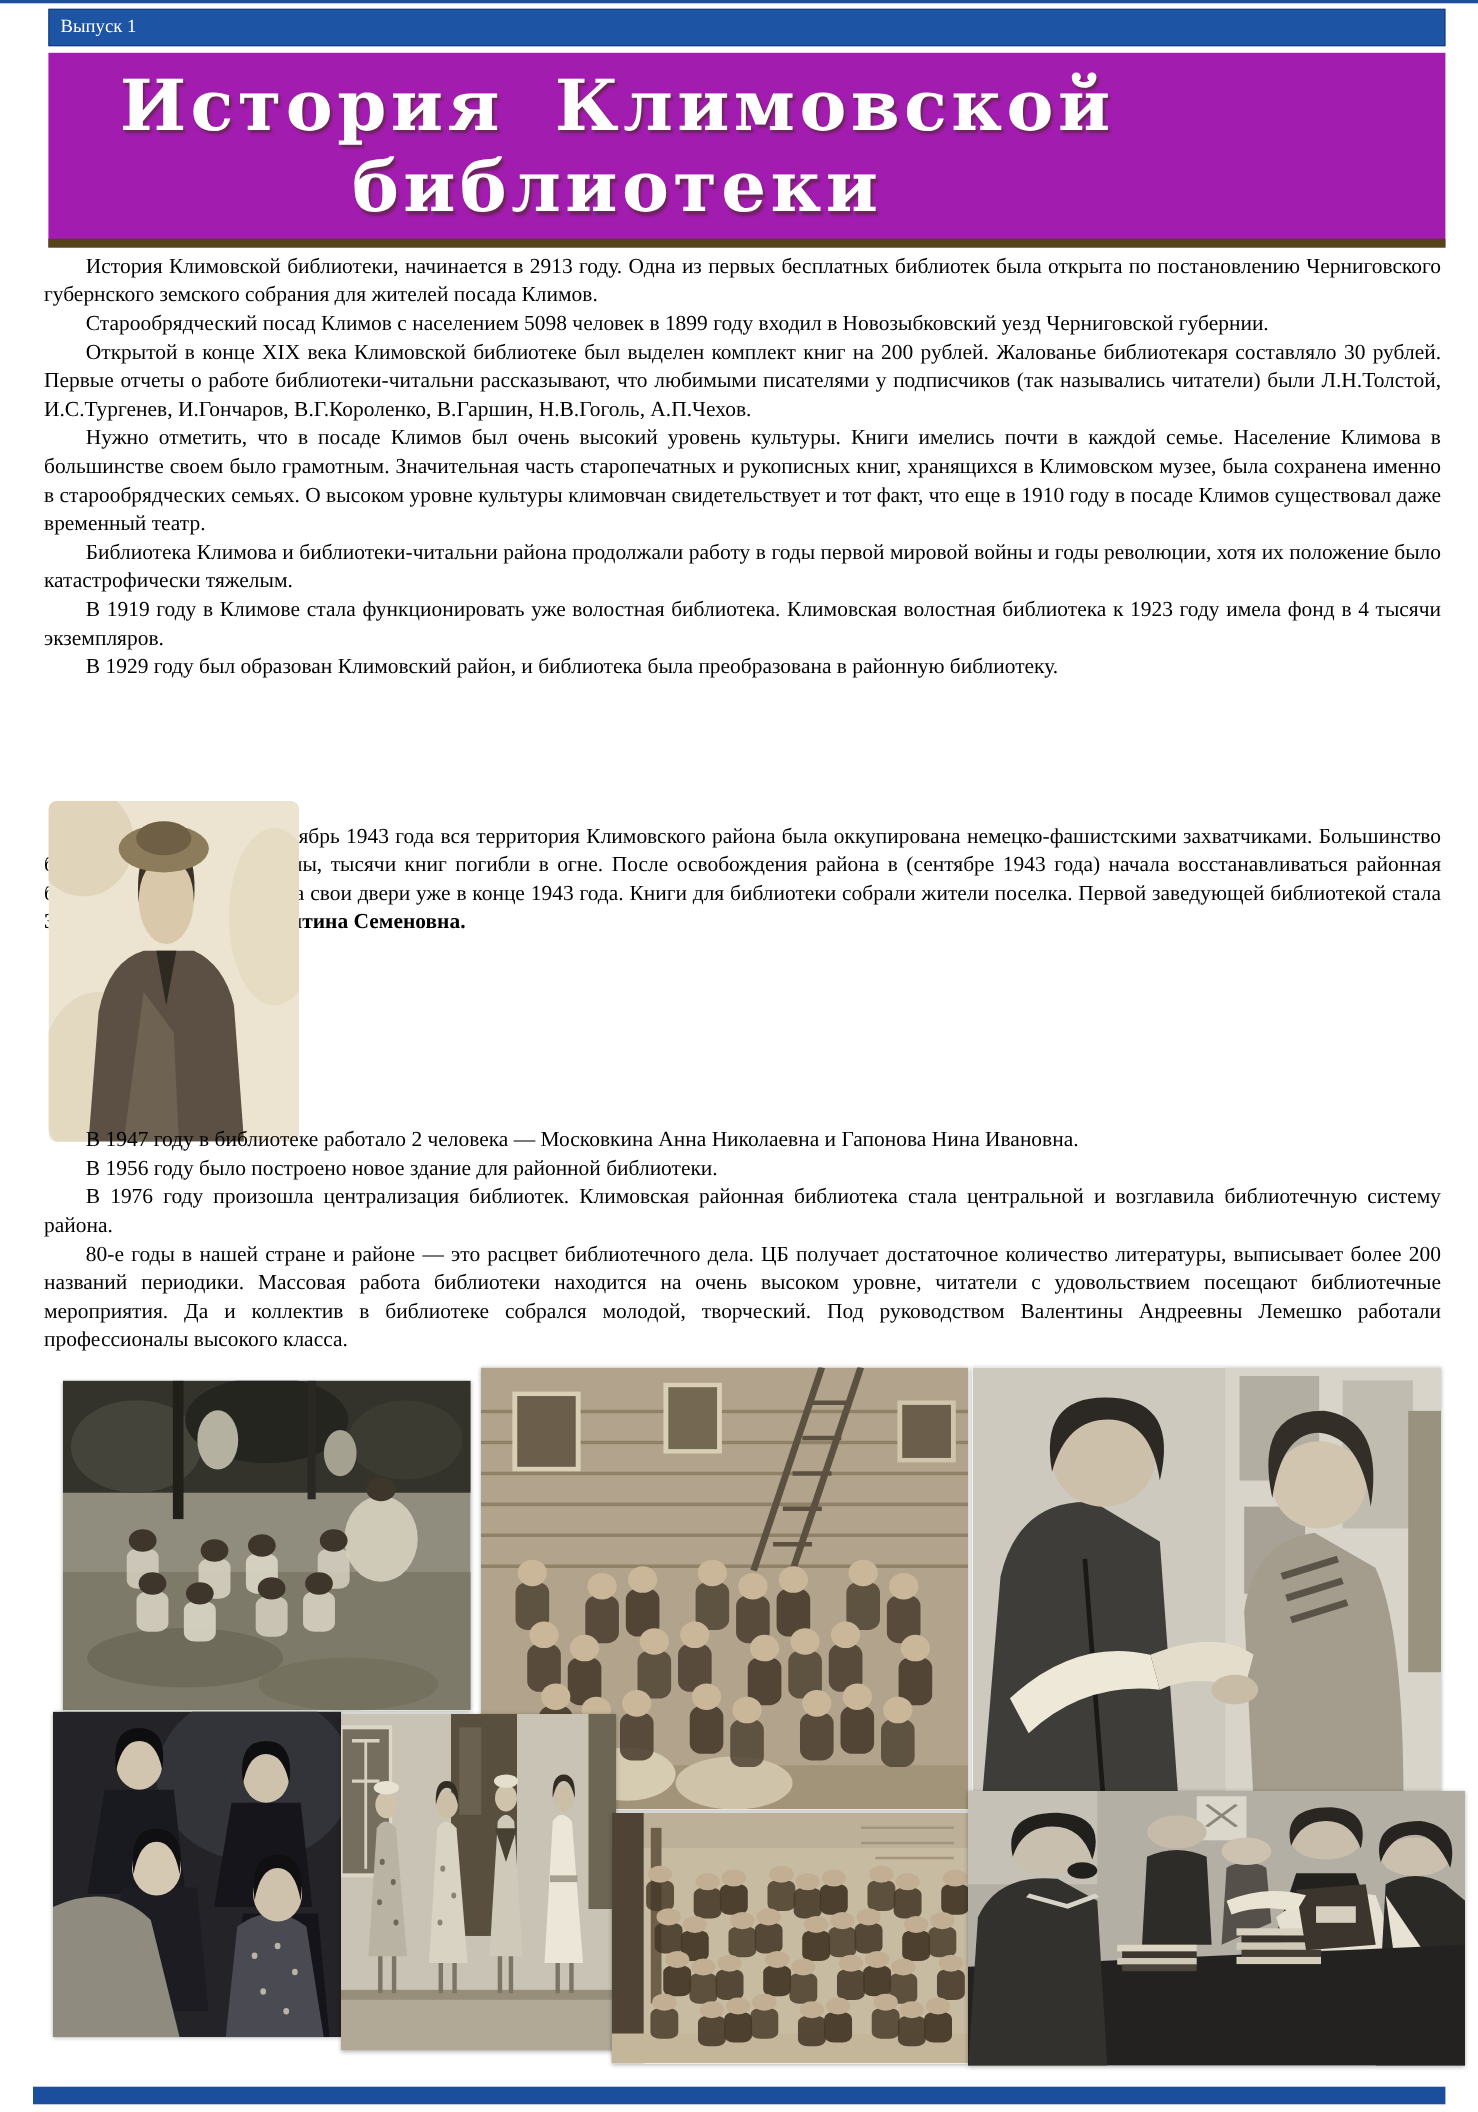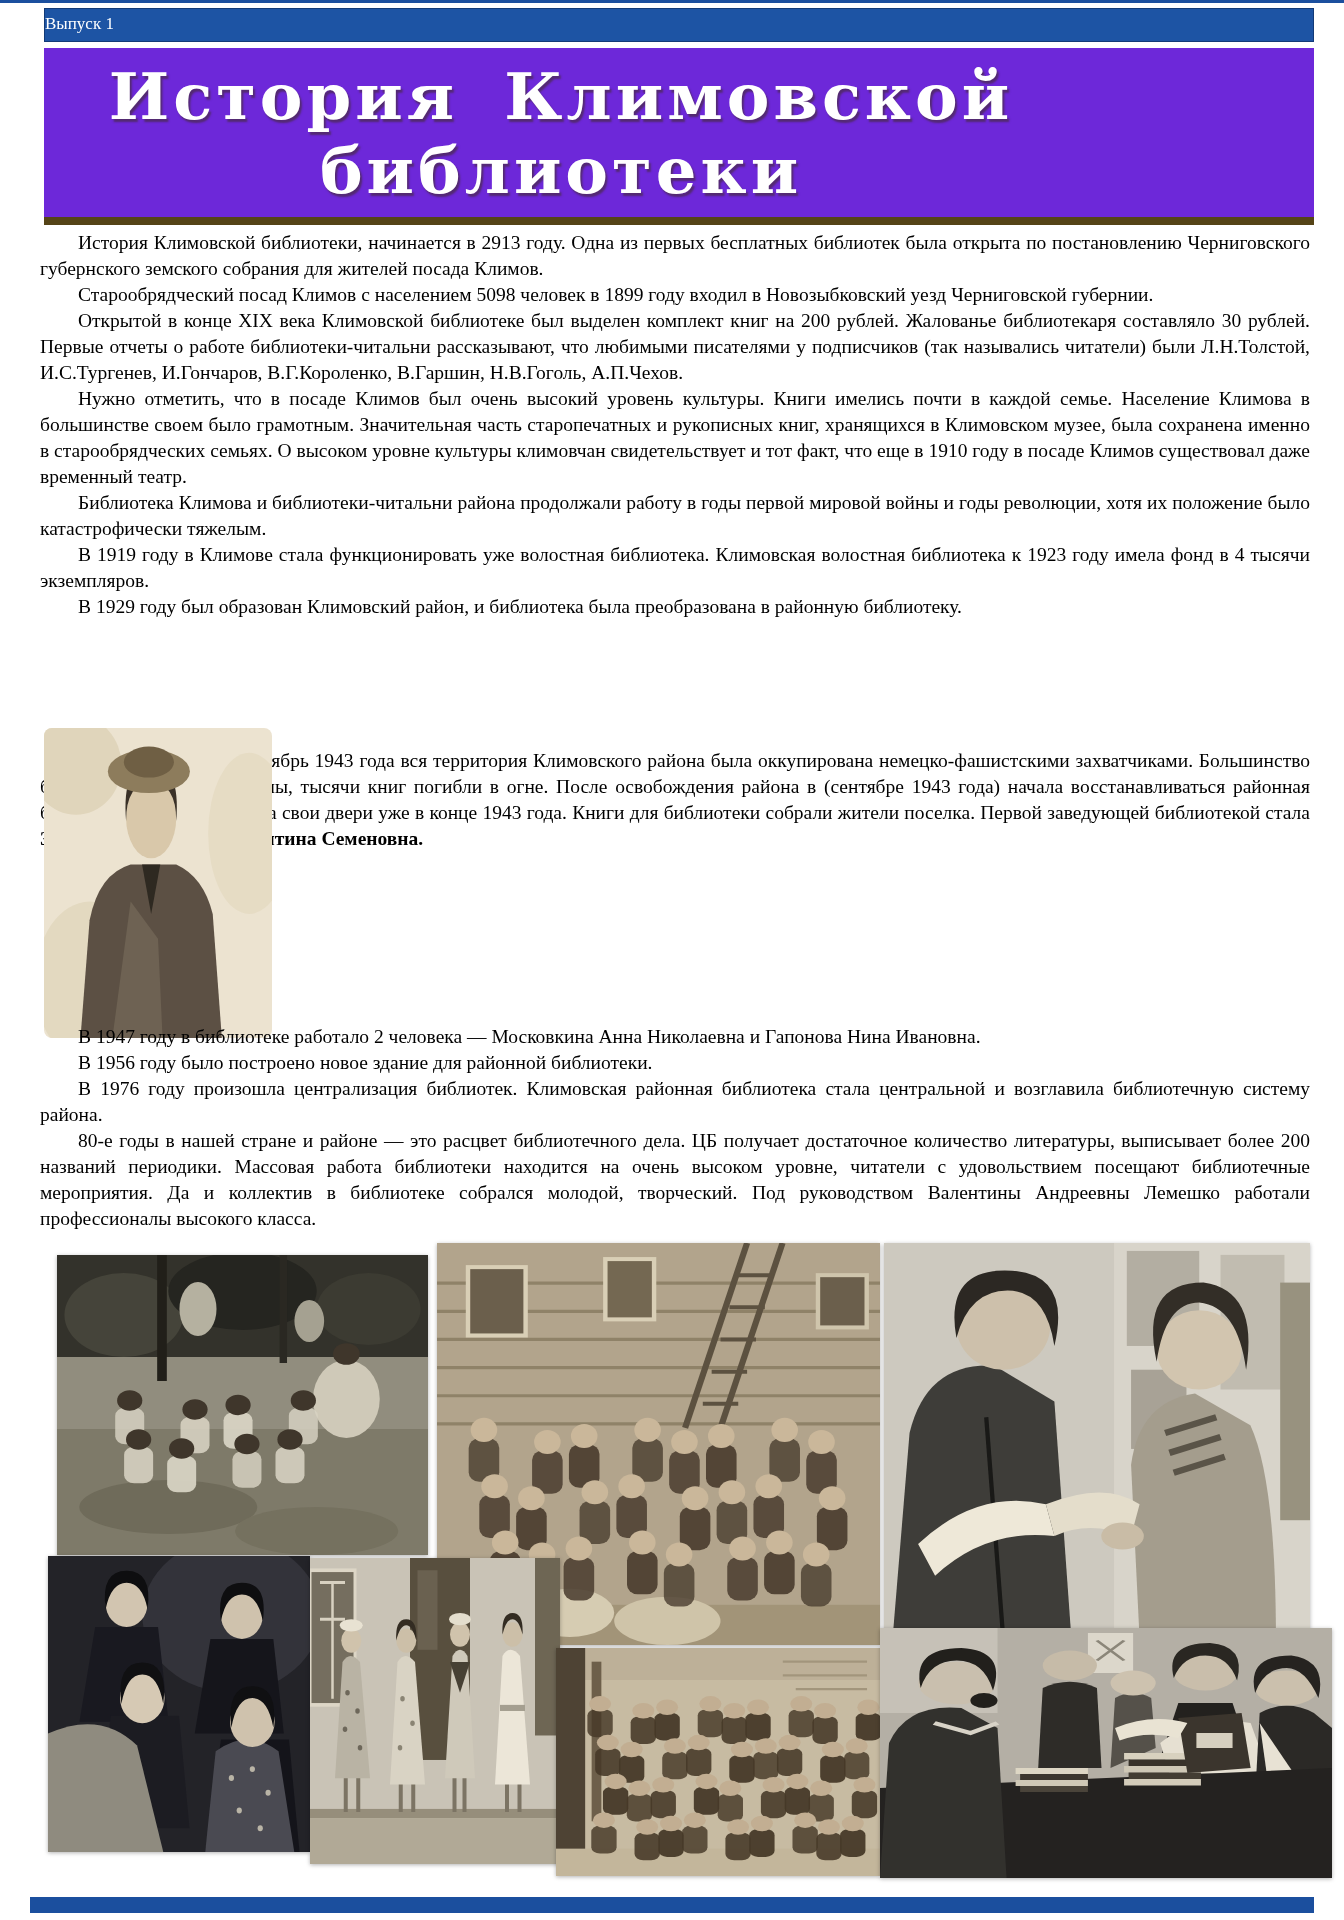--- a/index.html
+++ b/index.html
@@ -3,24 +3,24 @@
 <meta charset="utf-8">
 <style>
   html,body{margin:0;padding:0;background:#ffffff;}
   .page{position:relative;width:1344px;height:1920px;margin:0 auto;background:#ffffff;
         font-family:"Liberation Serif",serif;color:#000;overflow:hidden;}
 
   
   .top-rule{position:absolute;left:0;top:0;width:1344px;height:3px;background:#1b4f9e;}
   .issue-bar{position:absolute;left:44px;top:8px;width:1270px;height:34px;background:#1d54a4;
              border:1px solid #123a77;box-sizing:border-box;color:#fff;}
-  .issue-label{font-size:17px;line-height:30px;}
+  .issue-label{font-size:17px;line-height:30px;padding-left:10px;}
 
   
-  .banner{position:absolute;left:44px;top:48px;width:1270px;height:169px;background:#6d28d9;
+  .banner{position:absolute;left:44px;top:48px;width:1270px;height:169px;background:#a21caf;
           border-bottom:8px solid #554417;color:#fff;}
   .title-wrap{transform:translateX(-118px);text-align:center;
               font-family:"DejaVu Serif",serif;font-weight:bold;}
   .title-line{font-size:64px;line-height:74px;letter-spacing:4px;word-spacing:20px;
               text-shadow:2px 3px 2px rgba(58,44,10,.5);white-space:nowrap;}
   .title-line.first{padding-top:12px;}
 
   
   .block{position:absolute;left:40px;width:1270px;z-index:1;}
   .bA{top:230px;} .bB{top:712px;height:314px;} .bC{top:1024px;}

